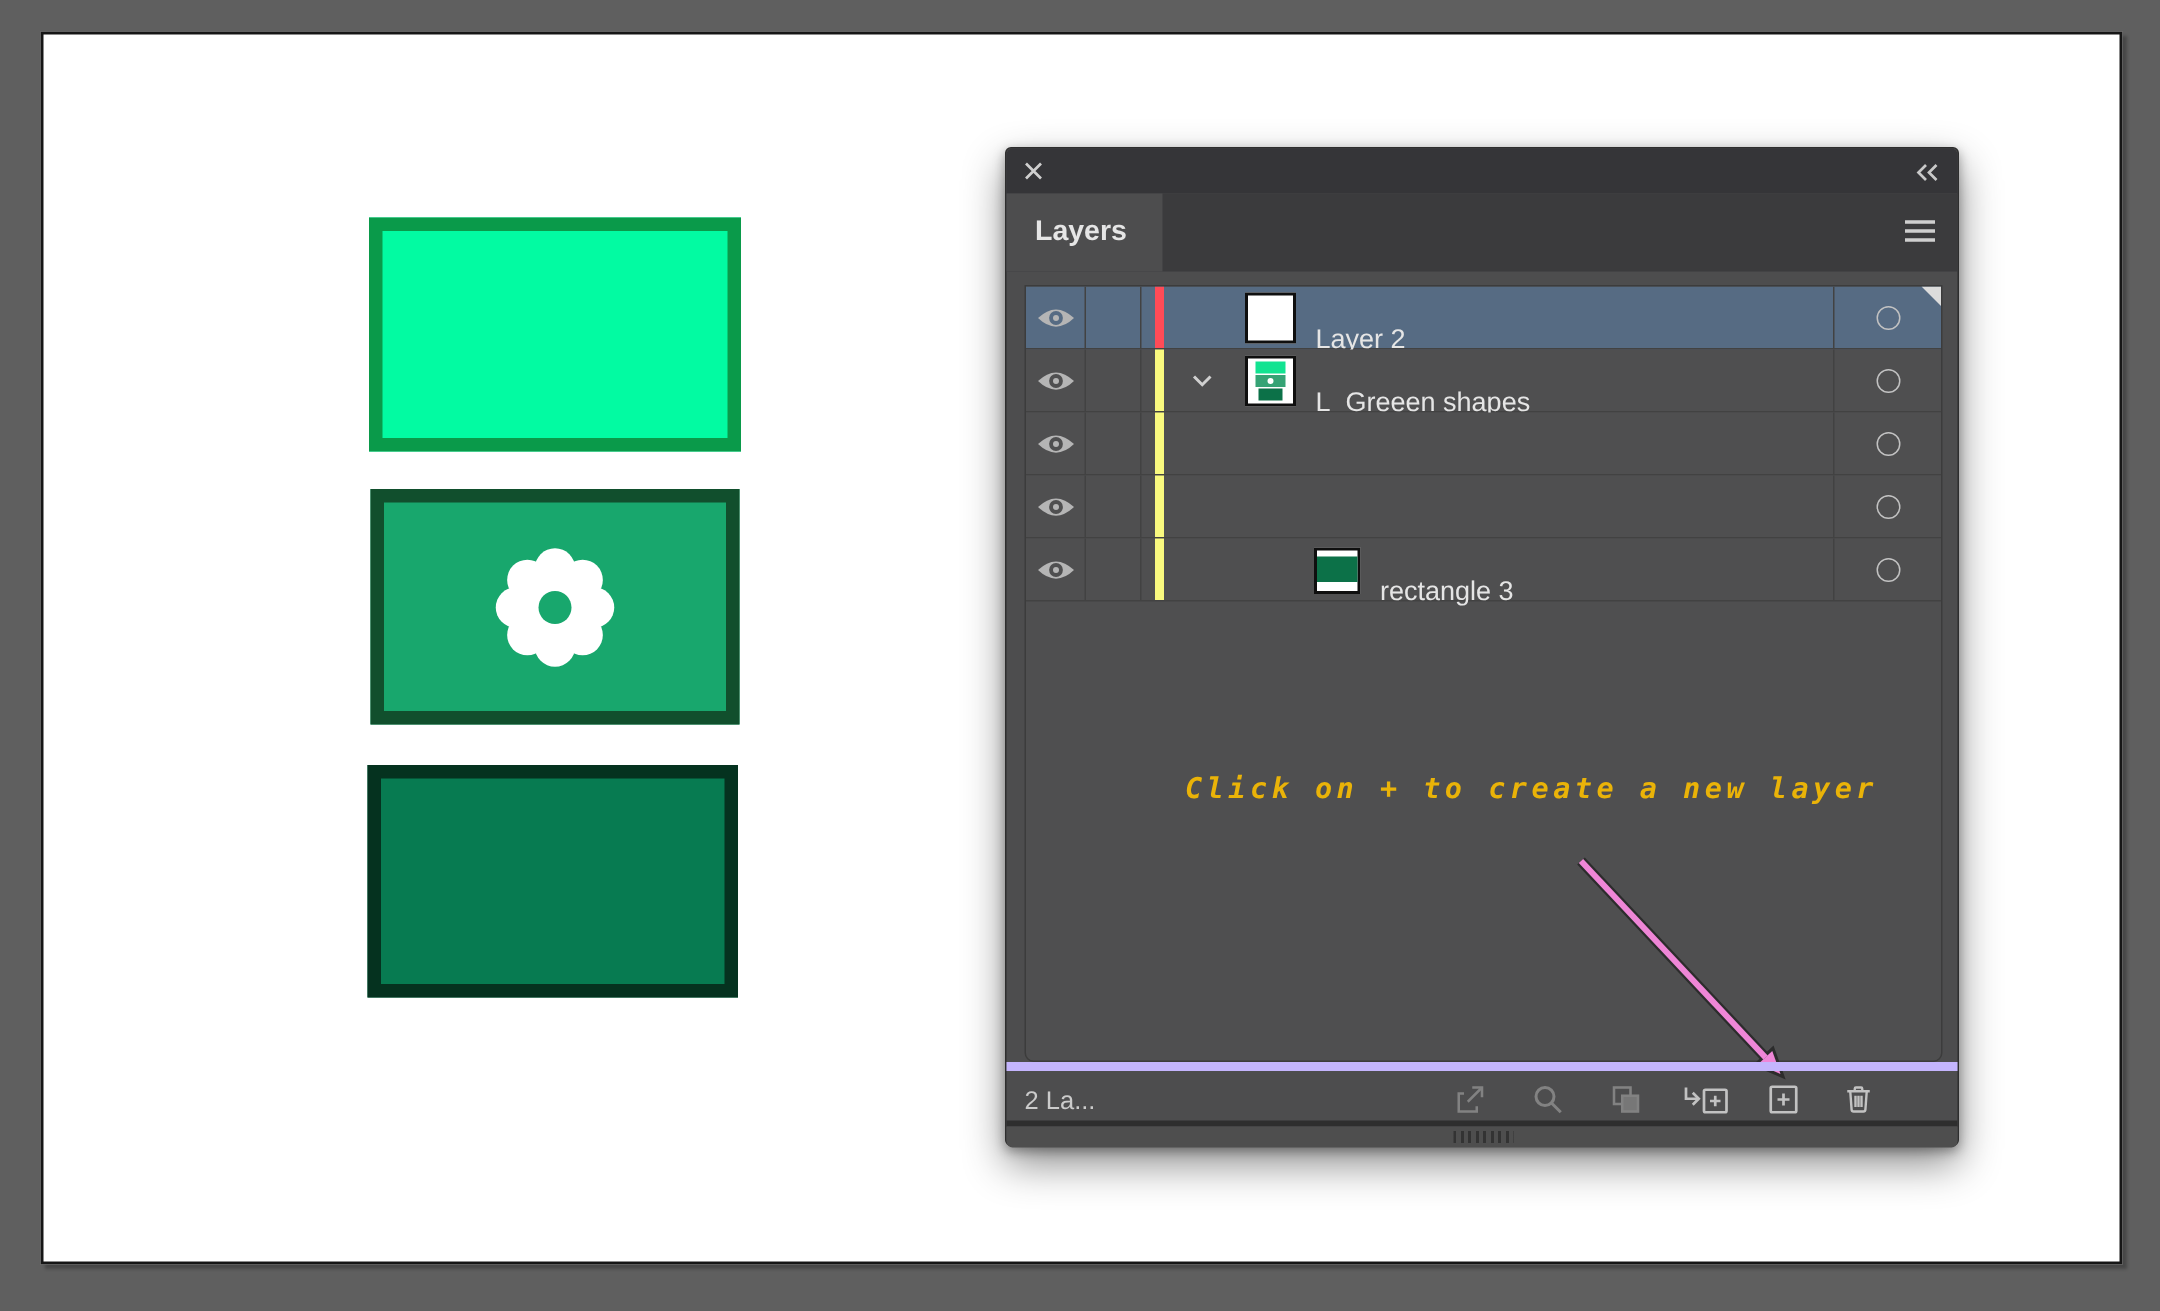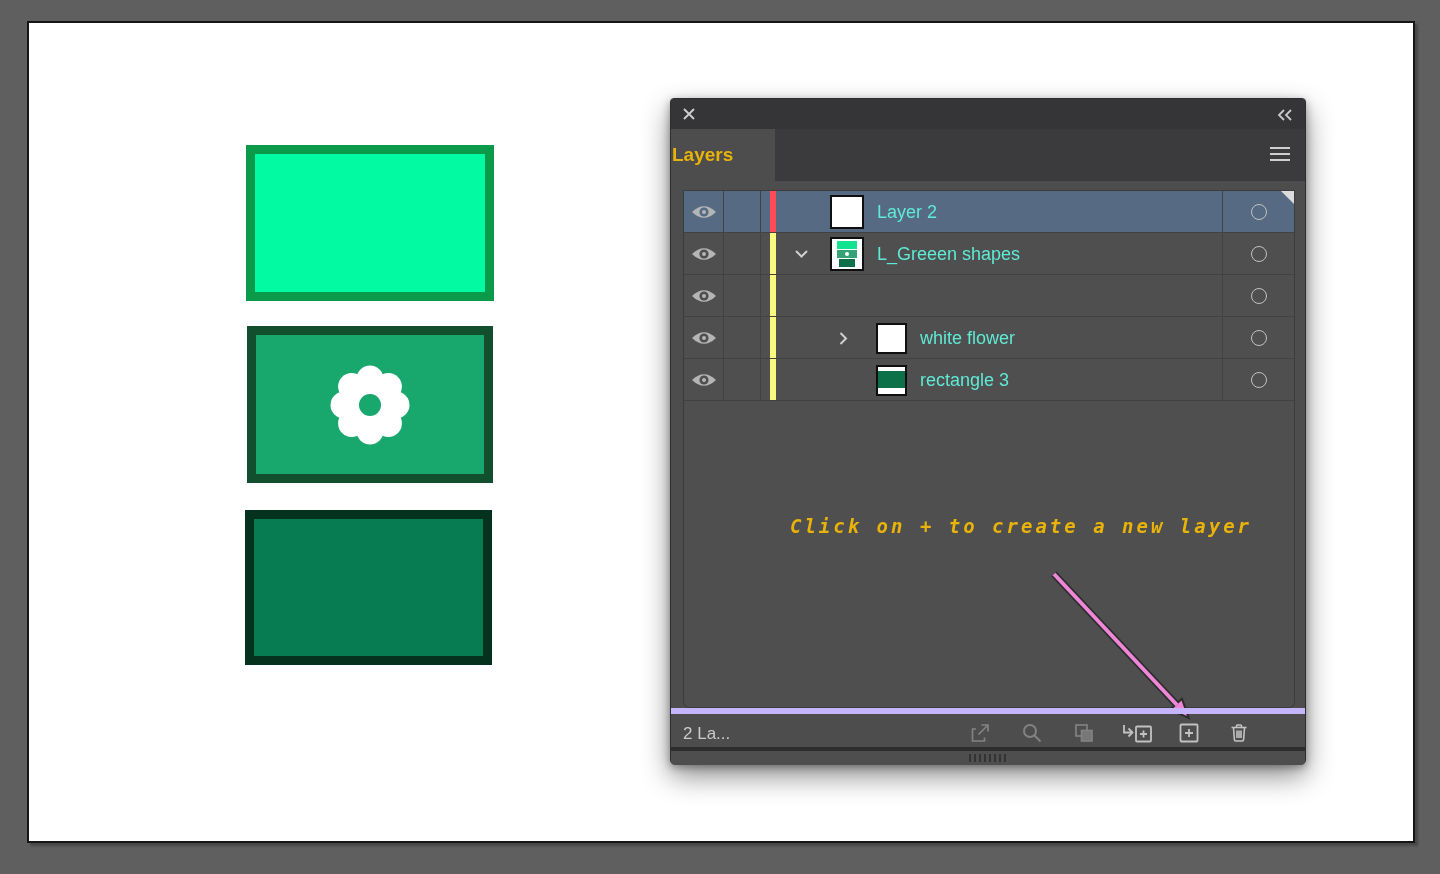--- a/index.html
+++ b/index.html
@@ -18,21 +18,21 @@
 
   
   .panel { position:absolute; left:670px; top:98px; width:636px; height:666px;
            background:#4d4d4e; border-radius:4px; border:1px solid #2e2e2e;
            box-shadow:0 12px 28px rgba(0,0,0,0.45), 0 3px 8px rgba(0,0,0,0.35); }
   .titlebar { position:absolute; left:0; top:0; right:0; height:30px;
               background:#353538; border-radius:4px 4px 0 0; }
   .titlebar svg { position:absolute; top:9px; }
   .tabstrip { position:absolute; left:0; top:30px; right:0; height:52px; background:#3b3b3d; }
   .tab { position:absolute; left:0; top:0; width:104px; height:52px; background:#4d4d4e;
-         color:#eab308; font-size:19px; font-weight:bold; line-height:52px; padding-left:1px; }
+         color:#e5e5e5; font-size:19px; font-weight:bold; line-height:52px; padding-left:19px; }
   .menu-icon { position:absolute; right:14px; top:16px; }
 
   .listbox { position:absolute; left:12px; top:91px; width:612px; height:518px;
              background:#4f4f50; border:1px solid #3c3c3c; border-radius:0 0 6px 6px; overflow:hidden; }
   .row { position:relative; height:42px; border-bottom:1px solid #424242; background:#4f4f50; }
   .row.selected { background:#566b83; }
   .cell-eye { position:absolute; left:0; top:0; width:40px; height:100%;
               border-right:1px solid #424242; display:flex; align-items:center; justify-content:center; }
   .cell-lock { position:absolute; left:40px; top:0; width:37px; height:100%;
                border-right:1px solid #424242; }
@@ -42,21 +42,21 @@
   .chev.l0 { left:18px; } .chev.l1 { left:60px; }
   .thumb { position:absolute; top:4px; background:#fff; border:2px solid #0f0f0f; }
   .thumb.t0 { left:54px; width:34px; height:34px; top:4px; }
   .thumb.t1 { left:100px; width:31px; height:31px; top:6px; }
   .thumb .band { position:absolute; left:0; right:0; top:15%; height:62%; }
   .thumb.group { display:flex; flex-direction:column; align-items:center; justify-content:center; gap:1px; }
   .mini { position:relative; width:20px; height:8px; }
   .mini.m3 { width:16px; }
   .mini .dot { position:absolute; left:50%; top:50%; width:4px; height:4px; margin:-2px 0 0 -2px;
                border-radius:50%; background:#fff; }
-  .rowlabel { position:absolute; top:0; height:100%; line-height:42px; font-size:18px; color:#5eead4; white-space:nowrap; }
+  .rowlabel { position:absolute; top:14px; height:100%; line-height:42px; font-size:18px; color:#e5e5e5; white-space:nowrap; }
   .rowlabel.l0 { left:101px; } .rowlabel.l1 { left:144px; }
   .cell-target { position:absolute; right:0; top:0; width:72px; height:100%;
                  border-left:1px solid #424242; display:flex; align-items:center; justify-content:center; }
   .circle { width:16px; height:16px; border:1.6px solid #c2c2c2; border-radius:50%; }
   .corner { position:absolute; right:0; top:0; width:0; height:0;
             border-top:13px solid #dcdcdc; border-left:13px solid transparent; }
 
   .annotation { position:absolute; left:115px; top:416px; width:470px; text-align:center;
                 font-family:"DejaVu Sans Mono", monospace; font-style:italic; font-weight:bold;
                 font-size:19px; letter-spacing:3px; white-space:nowrap; }
@@ -180,27 +180,20 @@
       <div class="row">
         <div class="cell-eye">
           <svg width="26" height="18" viewBox="0 0 26 18">
   <path d="M1 9 Q13 -2.5 25 9 Q13 20.5 1 9 Z" fill="#b5b5b5"></path>
   <circle cx="13" cy="9" r="4.6" fill="#4f4f50"></circle>
             <circle cx="13" cy="9" r="2" fill="#b5b5b5"></circle>
           </svg>
         </div>
         <div class="cell-lock"></div>
         <div class="colorbar" style="background: rgb(249, 249, 127);"></div>
-        <div class="content">
-          <span class="chev l1"><svg width="14" height="15" viewBox="0 0 14 15" fill="none" stroke="#d0d0d0" stroke-width="2">
-              <path d="M4.5 2 L10 7.5 L4.5 13"></path>
-            </svg></span>
-          <div class="thumb t1" style="background: rgb(255, 255, 255);"></div>
-          <span class="rowlabel l1">white flower</span>
-        </div>
         <div class="cell-target">
           <span class="circle"></span>
         </div>
       </div>
       <div class="row">
         <div class="cell-eye">
           <svg width="26" height="18" viewBox="0 0 26 18">
   <path d="M1 9 Q13 -2.5 25 9 Q13 20.5 1 9 Z" fill="#b5b5b5"></path>
   <circle cx="13" cy="9" r="4.6" fill="#4f4f50"></circle>
             <circle cx="13" cy="9" r="2" fill="#b5b5b5"></circle>

